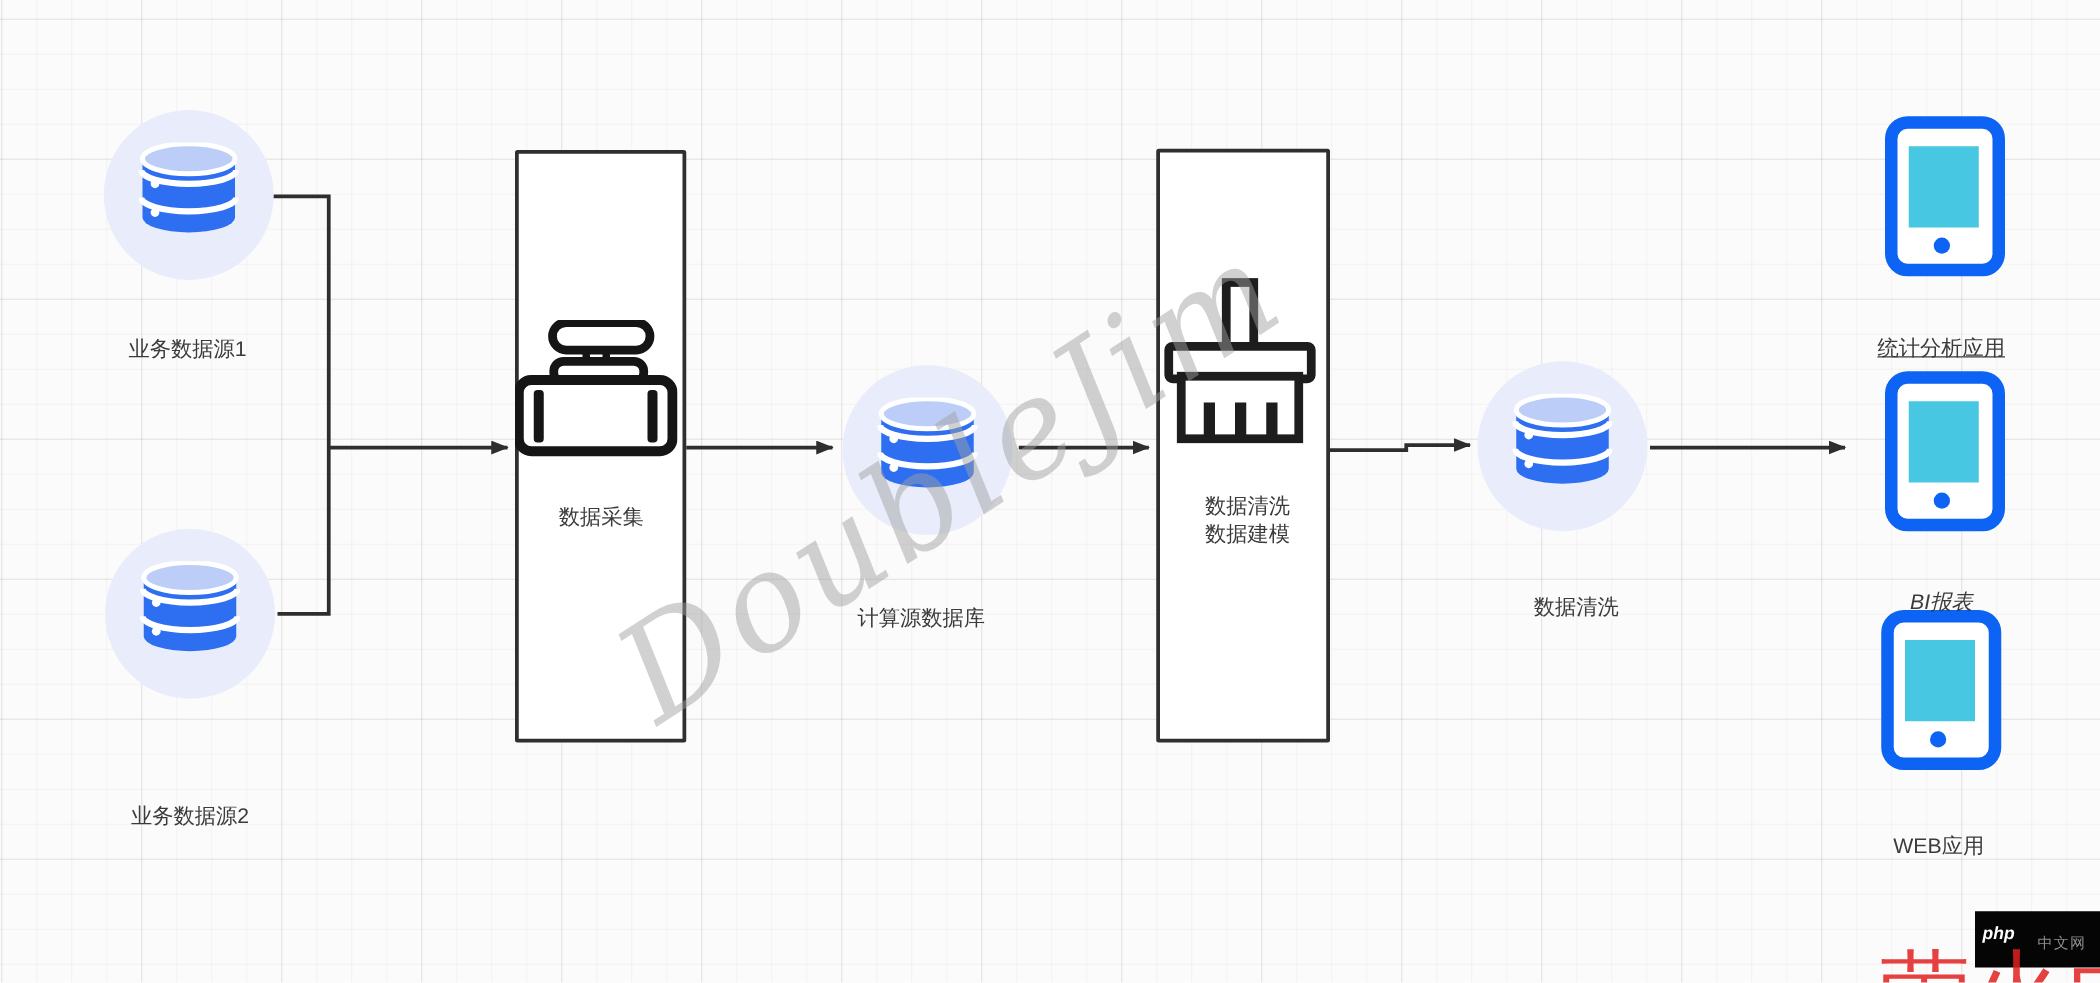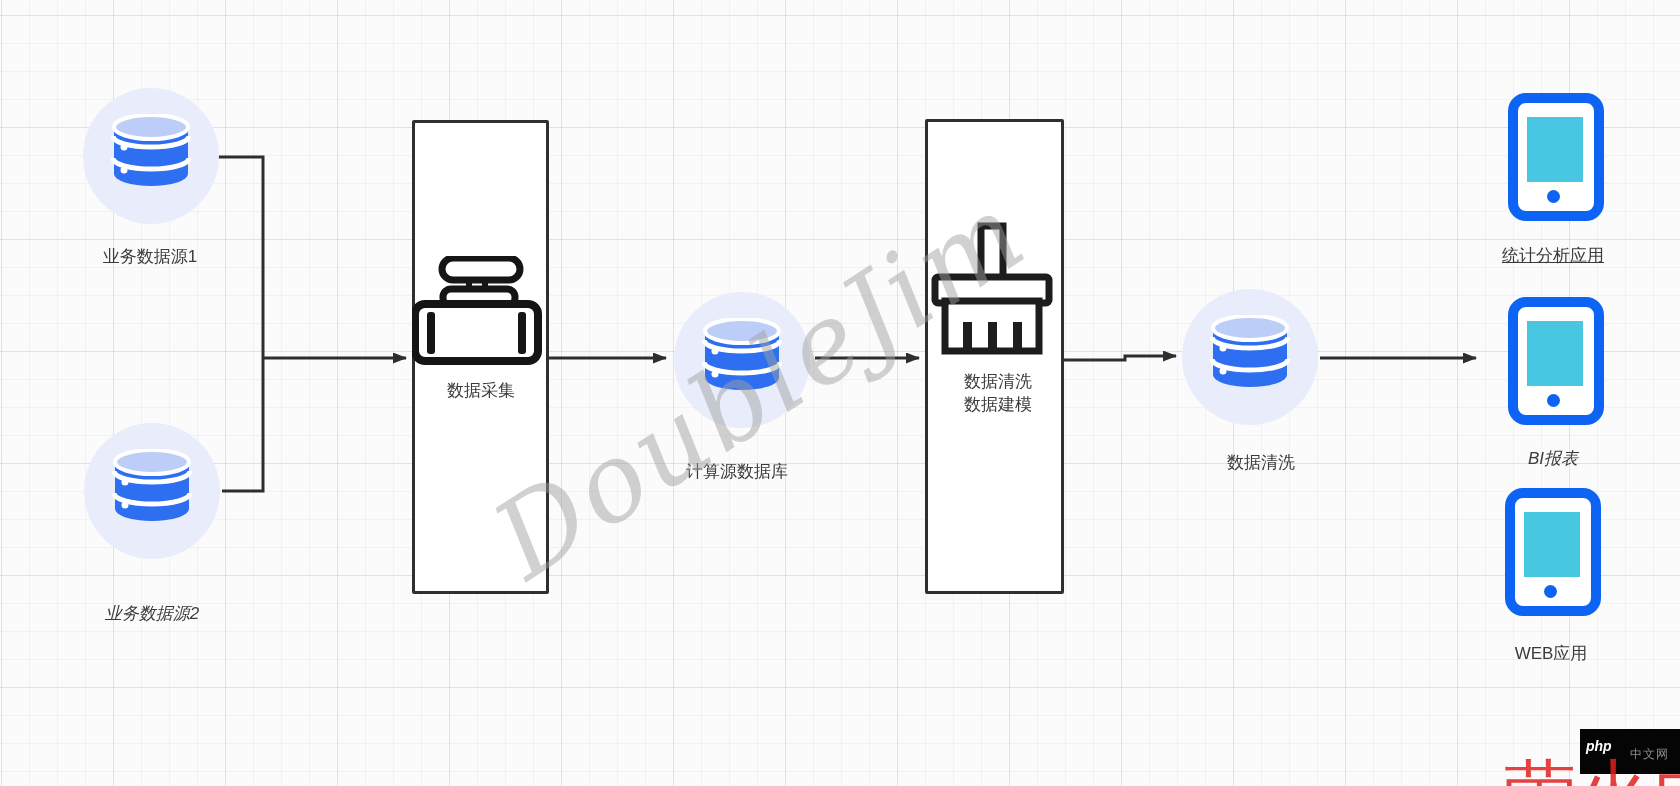--- a/index.html
+++ b/index.html
@@ -20,21 +20,21 @@
   .connector-layer{position:absolute;left:0;top:0;z-index:5;}
   .node{position:absolute;z-index:10;}
   .db-halo{
     position:absolute;width:136px;height:136px;border-radius:50%;
     background:#e9edfb;z-index:10;
   }
   .db-halo svg{position:absolute;left:28px;top:26px;}
   .node-label{
     position:absolute;transform:translateX(-50%);
     font-size:17px;color:#3b3b3b;white-space:nowrap;z-index:12;
-    text-align:center;line-height:23px;
+    text-align:center;line-height:23px;margin-top:23px;
   }
   .process-box{
     position:absolute;background:#ffffff;border:3px solid #2f2f2f;
     border-radius:2px;box-sizing:border-box;z-index:8;
   }
   .tablet{
     position:absolute;width:96px;height:128px;box-sizing:border-box;
     border:10px solid #0c63f4;border-radius:18px;background:#ffffff;z-index:10;
   }
   .tablet-screen{position:absolute;left:9px;top:14px;width:56px;height:65px;background:#47c7e2;}
@@ -103,21 +103,21 @@
   <div class="db-halo" style="left:84px;top:423px;">
     <svg width="80" height="84" viewBox="0 0 80 84">
       <path d="M3 13 v47 a37 12 0 0 0 74 0 v-47 z" fill="#2e6ff2"></path>
       <path d="M2 22 a38 11 0 0 0 76 0" stroke="#ffffff" stroke-width="5" fill="none"></path>
       <path d="M2 44 a38 11 0 0 0 76 0" stroke="#ffffff" stroke-width="5" fill="none"></path>
       <ellipse cx="40" cy="13" rx="37" ry="12" fill="#bccdf7" stroke="#ffffff" stroke-width="4"></ellipse>
       <circle cx="13" cy="33" r="3.5" fill="#ffffff"></circle>
       <circle cx="13" cy="56" r="3.5" fill="#ffffff"></circle>
     </svg>
   </div>
-  <div class="node-label" style="left:152px;top:602px;font-style:italic;">业务数据源2</div>
+  <div class="node-label" style="left:152px;top:618px;">业务数据源2</div>
 
   <div class="process-box" style="left:412px;top:120px;width:137px;height:474px;"></div>
   <svg class="node" style="left:412px;top:256px;" width="130" height="110" viewBox="0 0 130 110">
     <rect x="57" y="20" width="16" height="16" fill="#ffffff" stroke="#151515" stroke-width="6"></rect>
     <rect x="30" y="2" width="78" height="22" rx="11" fill="#ffffff" stroke="#151515" stroke-width="7"></rect>
     <rect x="31" y="33" width="72" height="17" rx="8" fill="#ffffff" stroke="#151515" stroke-width="7"></rect>
     <rect x="3" y="48" width="123" height="57" rx="10" fill="#ffffff" stroke="#151515" stroke-width="8"></rect>
     <rect x="15" y="56" width="8" height="42" rx="3" fill="#151515"></rect>
     <rect x="106" y="56" width="8" height="42" rx="3" fill="#151515"></rect>
   </svg>

